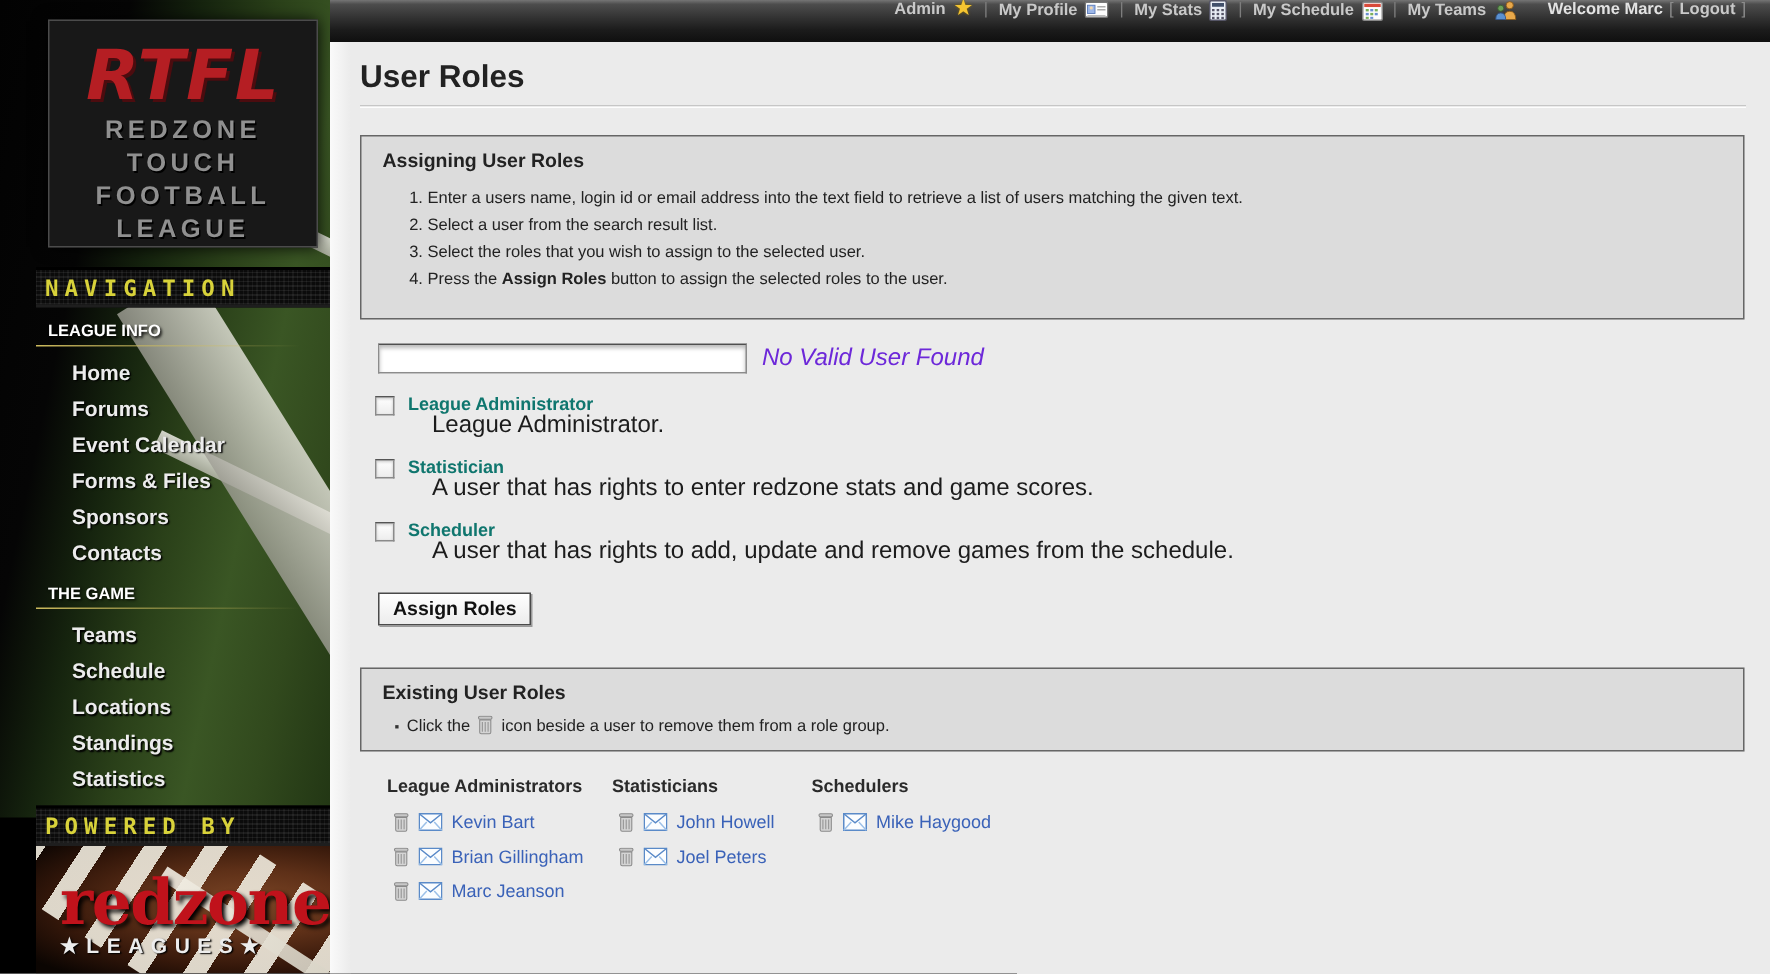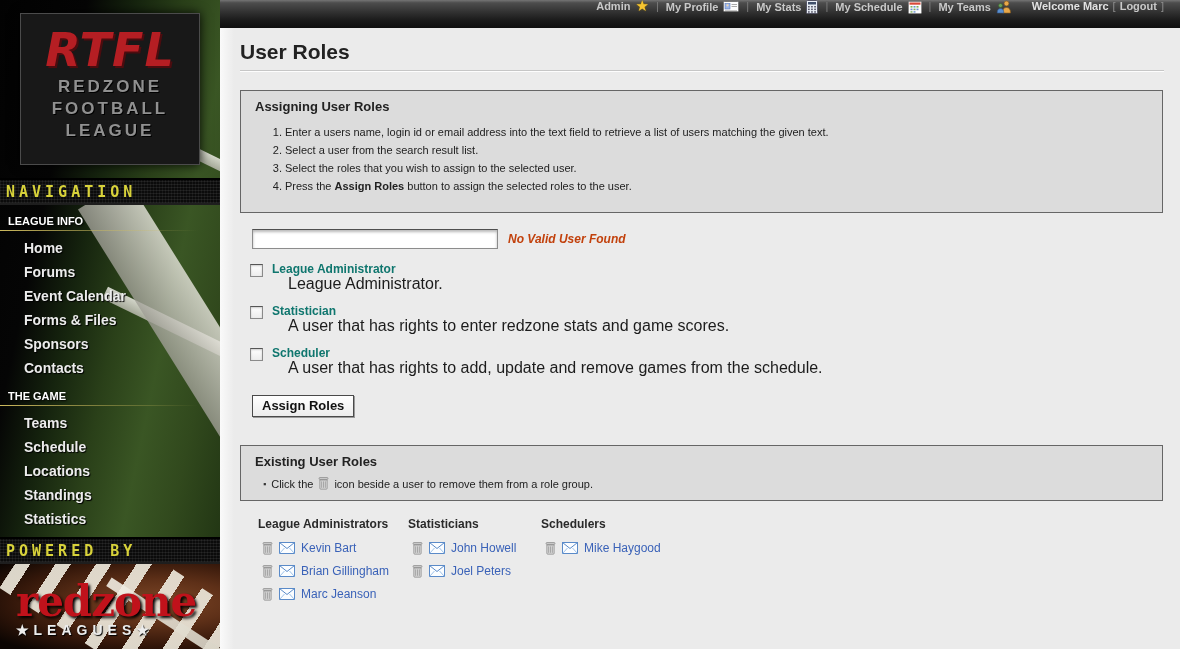--- a/index.html
+++ b/index.html
@@ -8,21 +8,21 @@
   .app { position:relative; width:1180px; height:649px; overflow:hidden; }
 
   
   .sidebar { position:absolute; left:0; top:0; width:220px; height:649px; background:#000; overflow:hidden; z-index:5; display:flex; flex-direction:column; }
   .side-bg { position:absolute; left:0; top:0; width:220px; height:545px; overflow:hidden;
     background:linear-gradient(102deg,#020202 0%,#050505 26%,#15230e 40%,#2a4019 55%,#3a5624 70%,#31491d 84%,#223614 100%); }
   .field-line { position:absolute; background:linear-gradient(#f0efe8,#b9b9ae); opacity:.85; }
   .fl1 { width:220px; height:11px; left:70px; top:140px; transform:rotate(26deg); }
   .fl2 { width:200px; height:13px; left:95px; top:330px; transform:rotate(26deg); }
   .fl3 { width:330px; height:58px; left:25px; top:305px; transform:rotate(58deg); background:linear-gradient(#e9e7df,#9f9e95); opacity:.8; }
-  .side-fg { position:relative; z-index:2; display:flex; flex-direction:column; height:100%; }
+  .side-fg { position:relative; z-index:2; display:flex; flex-direction:column; height:100%;margin-left:24px; }
 
   .logo-box { width:180px; height:152px; margin:13px auto 0; background:#181818; border:1px solid #4b4b4b; box-shadow:0 0 10px rgba(0,0,0,.9); text-align:center; padding-top:10px; }
   .logo-acronym { font-family:"DejaVu Sans", sans-serif; font-style:italic; font-weight:bold; font-size:46px; line-height:52px; color:#b51e23; letter-spacing:1px; text-shadow:2px 2px 0 #4c0c0f; }
   .logo-line { font-size:17px; font-weight:bold; color:#909090; letter-spacing:3px; line-height:22px; text-shadow:1px 1px 0 #000; }
 
   .led-bar { height:27px; margin-top:13px; background-color:#0b0b0b;
     background-image:repeating-linear-gradient(0deg, rgba(255,255,255,.07) 0 1px, transparent 1px 3px),
                      repeating-linear-gradient(90deg, rgba(255,255,255,.05) 0 1px, transparent 1px 3px);
     border-top:2px solid #000; border-bottom:2px solid #1e1e1e;
     font-family:"DejaVu Sans Mono", monospace; font-size:15px; font-weight:bold; color:#d8d23a;
@@ -62,21 +62,21 @@
   .title-rule { margin:0 16px 0 20px; border-top:1px solid #c6c6c6; border-bottom:1px solid #fdfdfd; }
 
   .gray-box { margin:18px 17px 0 20px; background:#dcdcdc; border:1px solid #666; padding:8px 14px 12px; }
   .box-title { font-size:13px; font-weight:bold; color:#222; }
   .steps { margin:12px 0 8px 30px; font-size:11px; color:#222; }
   .steps li { margin-bottom:6px; }
 
   .search-row { display:flex; align-items:center; margin:16px 0 0 32px; }
   .search-input { width:246px; height:20px; border:1px solid #8c8c8c; border-top-color:#4f4f4f; background:#fff;
     box-shadow:inset 0 2px 3px rgba(0,0,0,.28); font-size:12px; padding:0 4px; outline:none; font-family:"Liberation Sans",sans-serif; }
-  .search-status { font-size:12px; font-style:italic; font-weight:bold; color:#c2410c; margin-left:10px; }
+  .search-status { font-size:16px; font-style:italic; font-weight:normal; color:#6d28d9; margin-left:10px; }
 
   .role-row { display:flex; align-items:flex-start; margin:13px 0 0 30px; }
   .role-checkbox { appearance:none; -webkit-appearance:none; width:13px; height:13px; margin-top:2px;
     border:1px solid #8a8a8a; border-top-color:#555; background:linear-gradient(#fff,#ededed);
     box-shadow:inset 0 1px 2px rgba(0,0,0,.2); cursor:pointer; }
   .role-text { margin-left:9px; }
   .role-name { font-size:12px; font-weight:bold; color:#0f766e; line-height:14px; }
   .role-desc { font-size:16px; color:#1c1c1c; line-height:15px;margin-left:16px; }
 
   .assign-btn { margin:20px 0 0 32px; font-family:"Liberation Sans",sans-serif; font-size:13px; font-weight:bold; color:#111;
@@ -103,20 +103,21 @@
   <div class="sidebar">
     <div class="side-bg">
       <div class="field-line fl1"></div>
       <div class="field-line fl2"></div>
       <div class="field-line fl3"></div>
     </div>
     <div class="side-fg">
       <div class="logo-box">
         <div class="logo-acronym">RTFL</div>
         <div class="logo-line">REDZONE</div>
+        <div class="logo-line">TOUCH</div>
         <div class="logo-line">FOOTBALL</div>
         <div class="logo-line">LEAGUE</div>
       </div>
 
       <div class="led-bar">NAVIGATION</div>
 
       <div class="nav-section-title">LEAGUE INFO</div>
       <div class="nav-underline"></div>
       <div class="nav-item">Home</div>
       <div class="nav-item">Forums</div>

